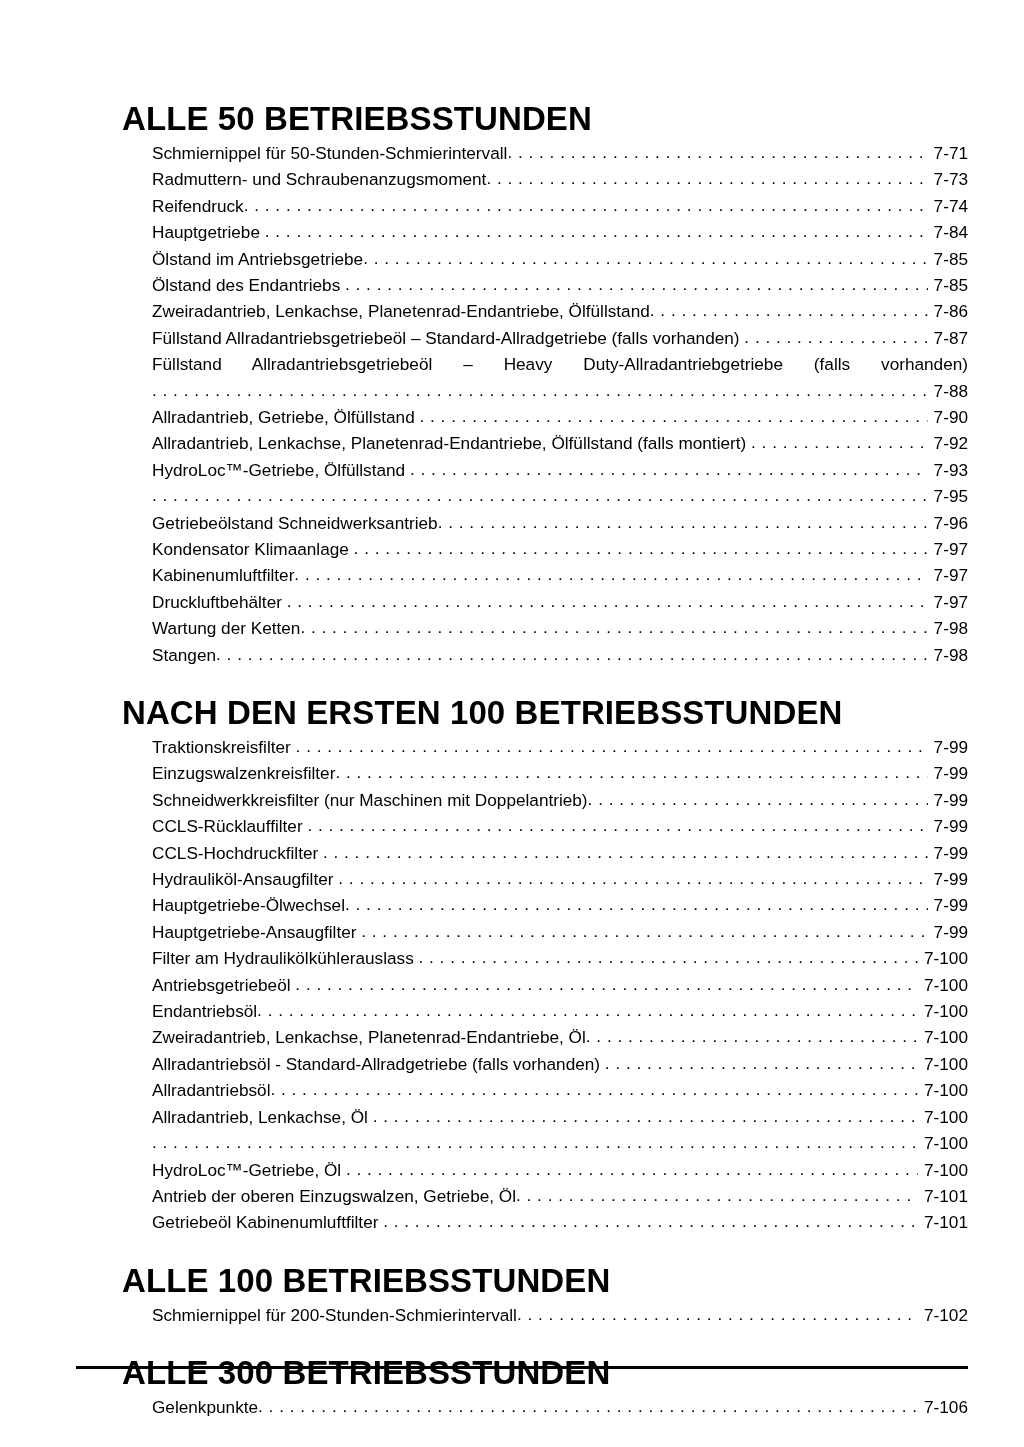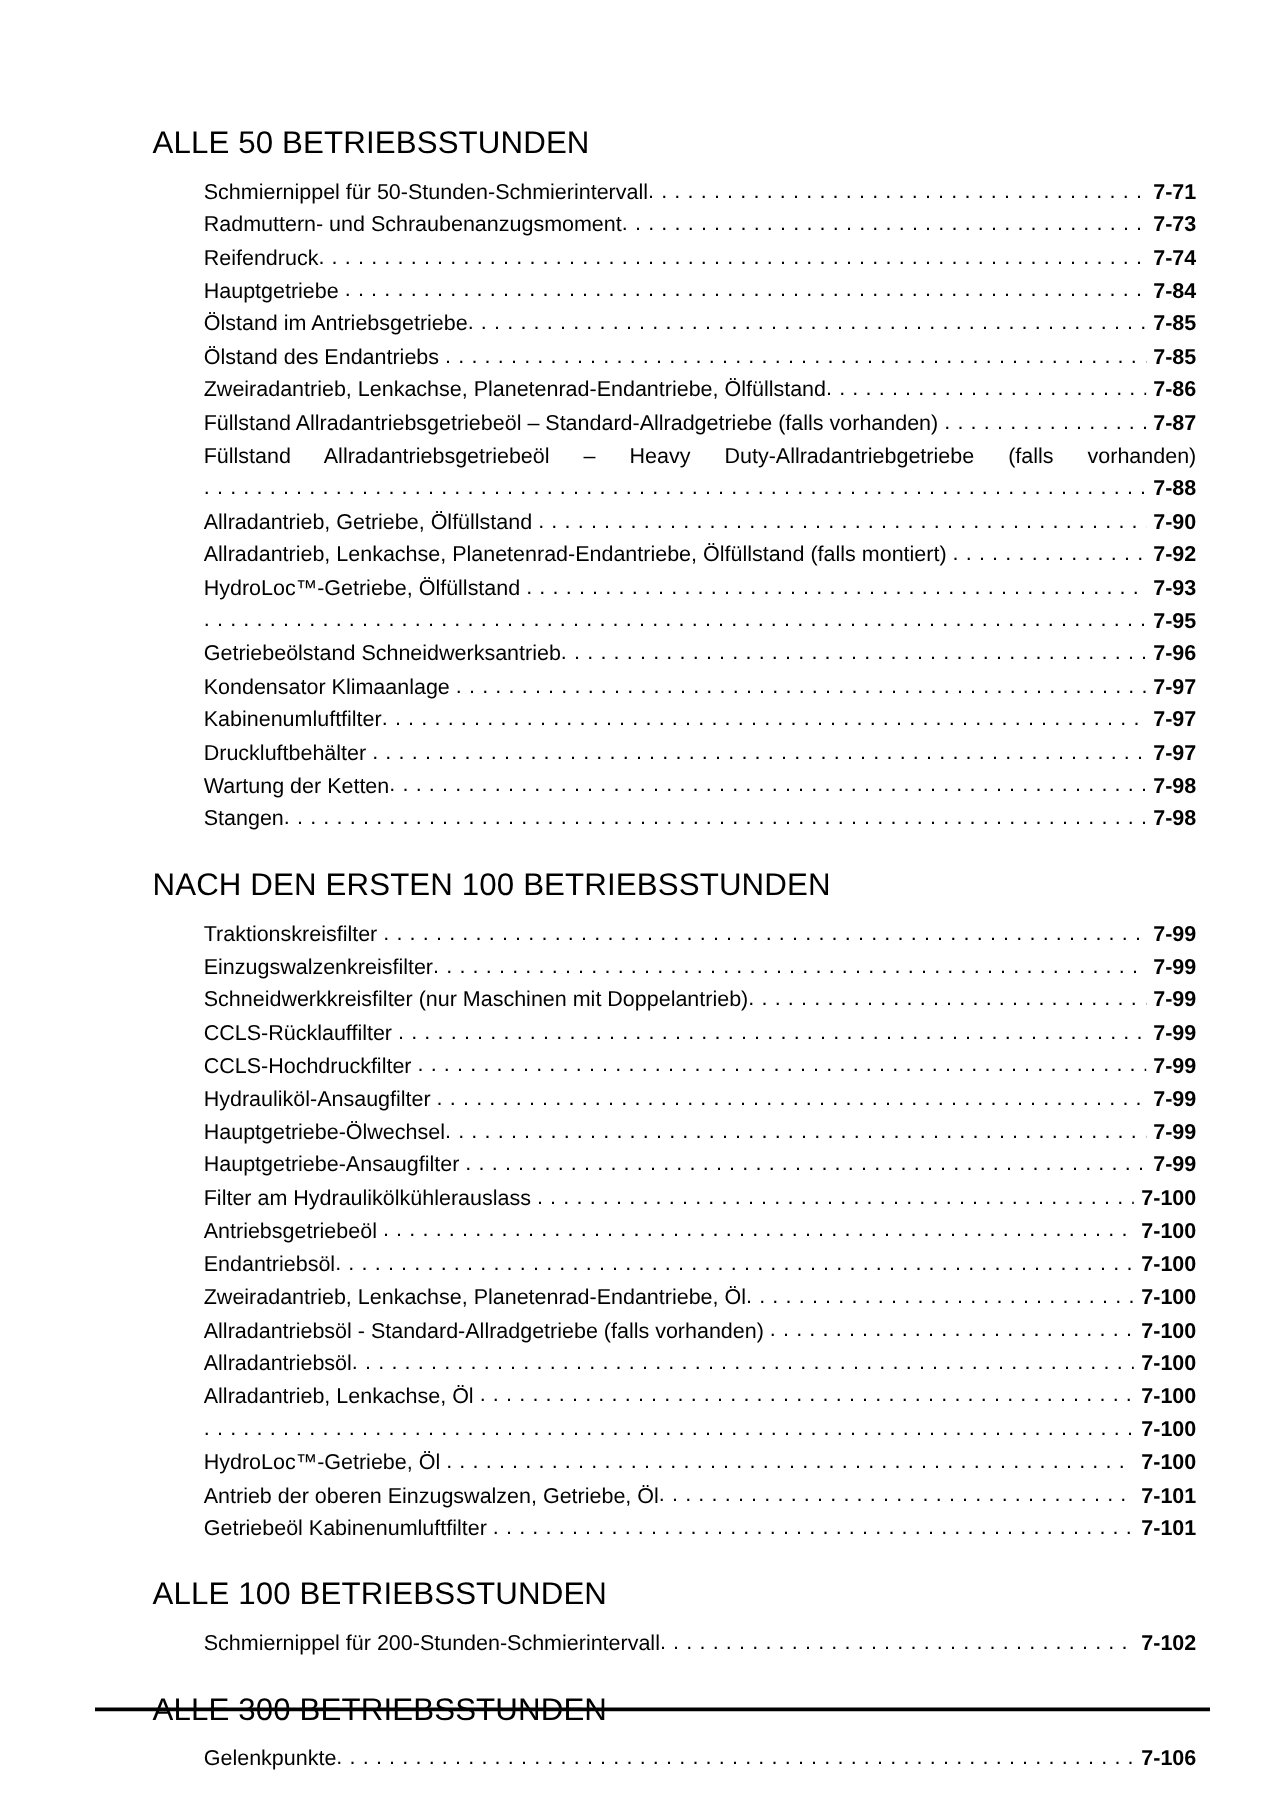--- a/index.html
+++ b/index.html
@@ -20,30 +20,30 @@
     position: absolute;
     left: 122px;
     top: 100px;
     width: 846px;
   }
 
   .section { margin-bottom: 0; }
   .section + .section { margin-top: 26px; }
 
   .section-heading {
-    font-size: 25px;
-    font-weight: normal;
+    font-size: 33px;
+    font-weight: bold;
     letter-spacing: 0.1px;
     line-height: 1.15;
     margin: 0 0 2px 0;
     white-space: nowrap;
   }
 
   .toc-list {
-    margin: 11px;
+    margin: 0;
     padding: 0 0 0 30px;
     list-style: none;
   }
 
   .toc-entry {
     display: flex;
     align-items: baseline;
     font-size: 17.2px;
     line-height: 26.4px;
     white-space: nowrap;
@@ -60,21 +60,20 @@
     margin: 0 2px 0 0;
     letter-spacing: 0.5px;
     font-size: 17.2px;
     position: relative;
     top: -1px;
   }
   .toc-page {
     flex: 0 0 auto;
     text-align: center;
     padding-left: 4px;
-    font-weight: bold;
   }
 
   
   .toc-entry-wrap {
     font-size: 17.2px;
     line-height: 26.4px;
   }
   .toc-wrap-line1 {
     display: block;
     text-align: justify;

